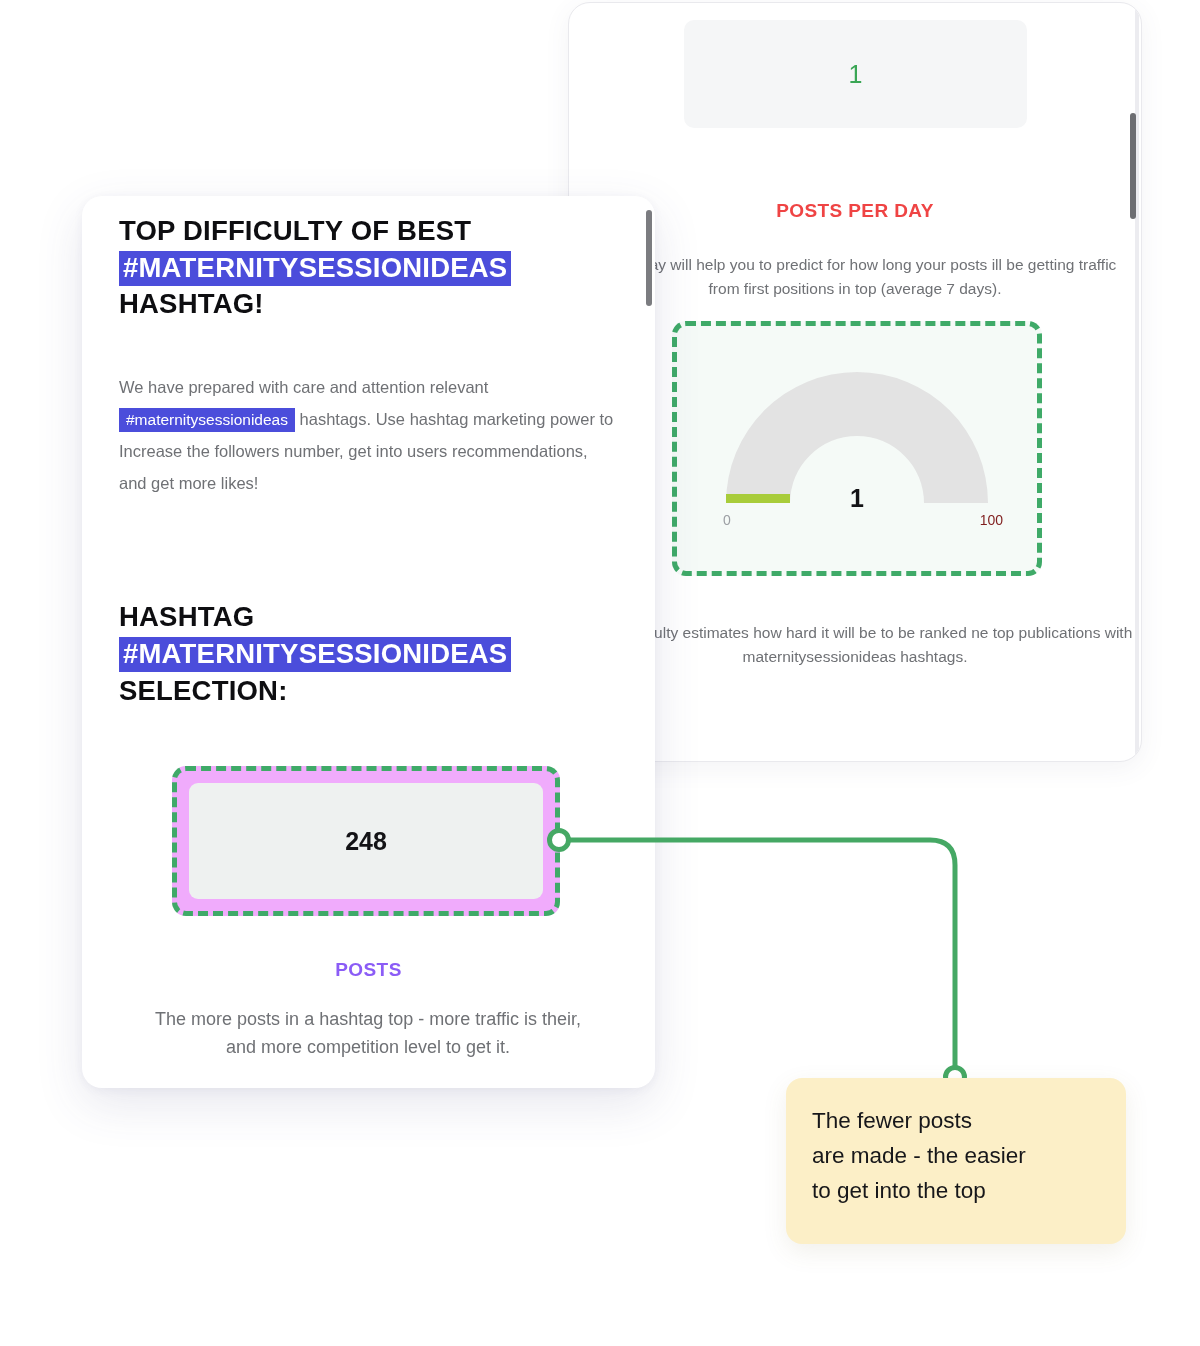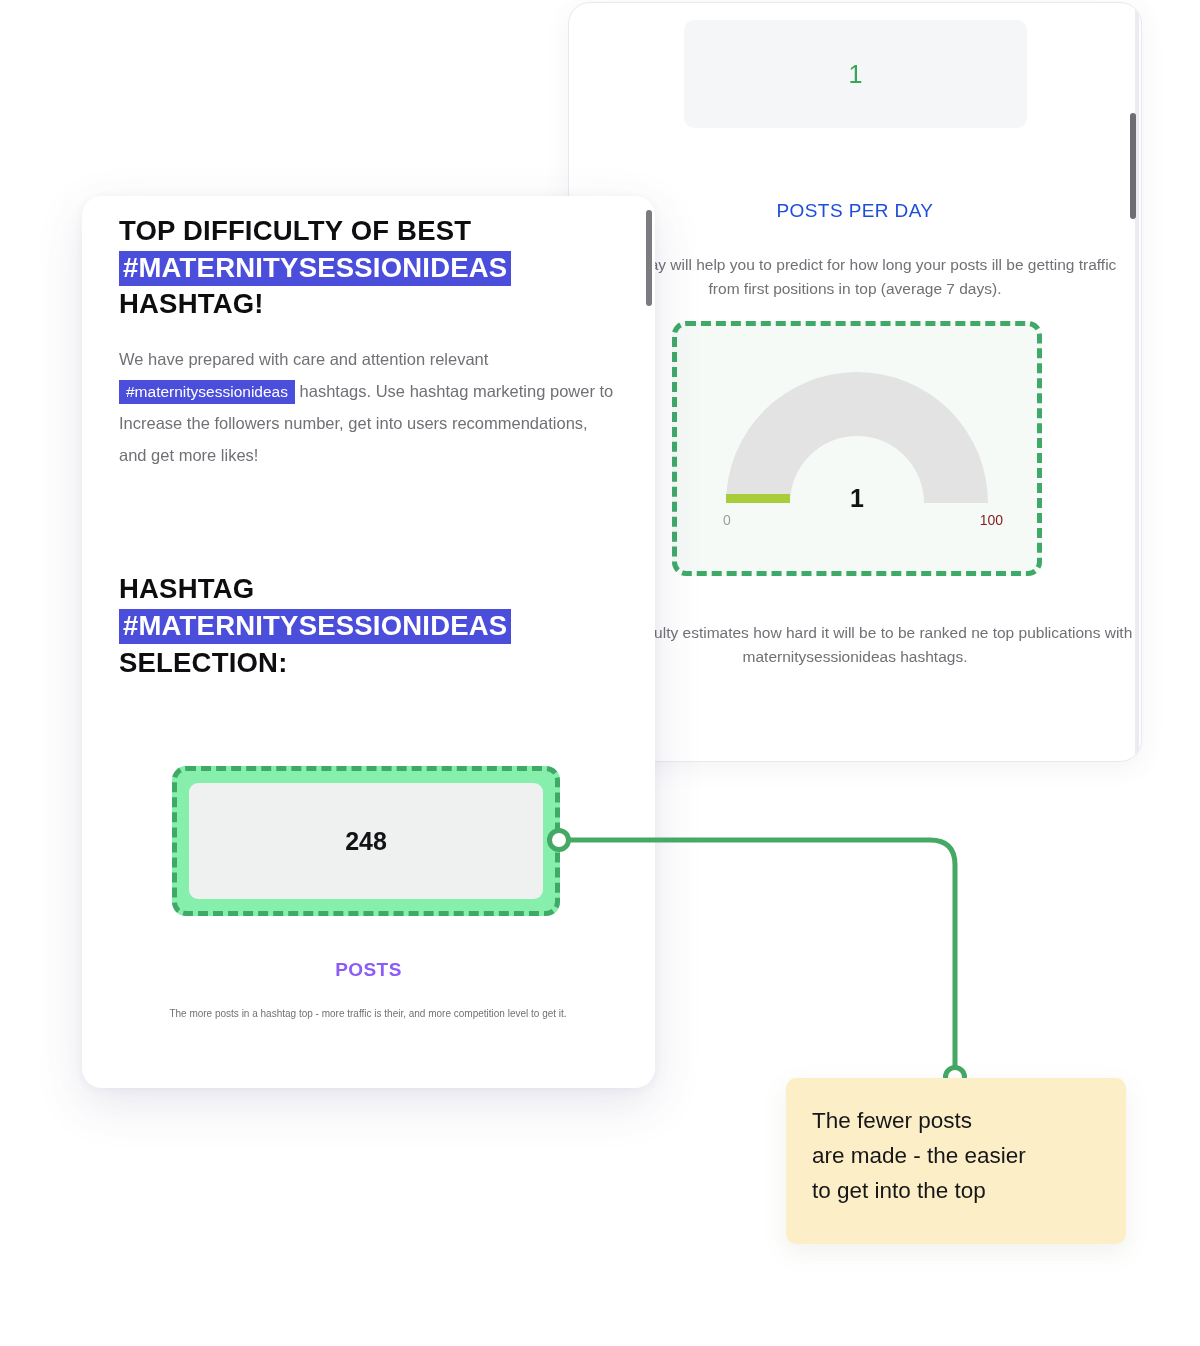--- a/index.html
+++ b/index.html
@@ -53,22 +53,22 @@
     font-weight: 400;
     color: #3aa655;
     letter-spacing: 0.2px;
   }
 
   .metric-title {
     position: absolute;
     width: 100%;
     text-align: center;
     font-size: 19px;
-    font-weight: 400;
-    color: #1d4ed8;
+    font-weight: 700;
+    color: #ef4444;
     letter-spacing: 0.4px;
   }
   #ppd-title { top: 197px; }
 
   .metric-desc {
     position: absolute;
     font-size: 15.5px;
     line-height: 1.55;
     color: #6f7175;
     text-align: center;
@@ -182,21 +182,21 @@
   }
   .hl {
     background: #4b4ddb;
     color: #ffffff;
     padding: 1px 4px 3px 4px;
     box-decoration-break: clone;
     -webkit-box-decoration-break: clone;
   }
 
   #intro-paragraph {
-    margin: 20px 0 0 0;
+    margin: 48px 0 0 0;
     font-size: 16.5px;
     line-height: 1.95;
     color: #6f7175;
   }
   .tag-hl {
     background: #4b4ddb;
     color: #ffffff;
     padding: 3px 7px 4px 7px;
     font-size: 15.5px;
   }
@@ -207,21 +207,21 @@
 
   
   #posts-dashed {
     position: absolute;
     left: 90px;
     top: 570px;
     width: 388px;
     height: 150px;
     border: 5px dashed #3faa68;
     border-radius: 14px;
-    background: #86efac;
+    background: #f0abfc;
     box-sizing: border-box;
     display: flex;
     align-items: center;
     justify-content: center;
     padding: 12px;
   }
   #posts-chip {
     width: 100%;
     height: 100%;
     background: #eef1f0;
@@ -246,21 +246,21 @@
     font-weight: 700;
     color: #8b5cf6;
     letter-spacing: 0.4px;
   }
   #posts-desc {
     position: absolute;
     left: 56px;
     top: 810px;
     width: 460px;
     text-align: center;
-    font-size: 10px;
+    font-size: 18px;
     line-height: 1.55;
     color: #6f7175;
   }
 
   
   #front-scrollbar-thumb {
     position: absolute;
     right: 3px;
     top: 14px;
     width: 6px;
@@ -280,21 +280,21 @@
   }
 
   
   #tooltip-callout {
     position: absolute;
     left: 786px;
     top: 1078px;
     width: 340px;
     height: 166px;
     background: #fcefc7;
-    border-radius: 10px;
+    border-radius: 16px;
     box-shadow: 0 8px 24px rgba(120, 110, 60, 0.10);
   }
   #tooltip-text {
     position: absolute;
     left: 26px;
     top: 26px;
     width: 300px;
     font-size: 22.5px;
     line-height: 1.55;
     color: #17171a;

